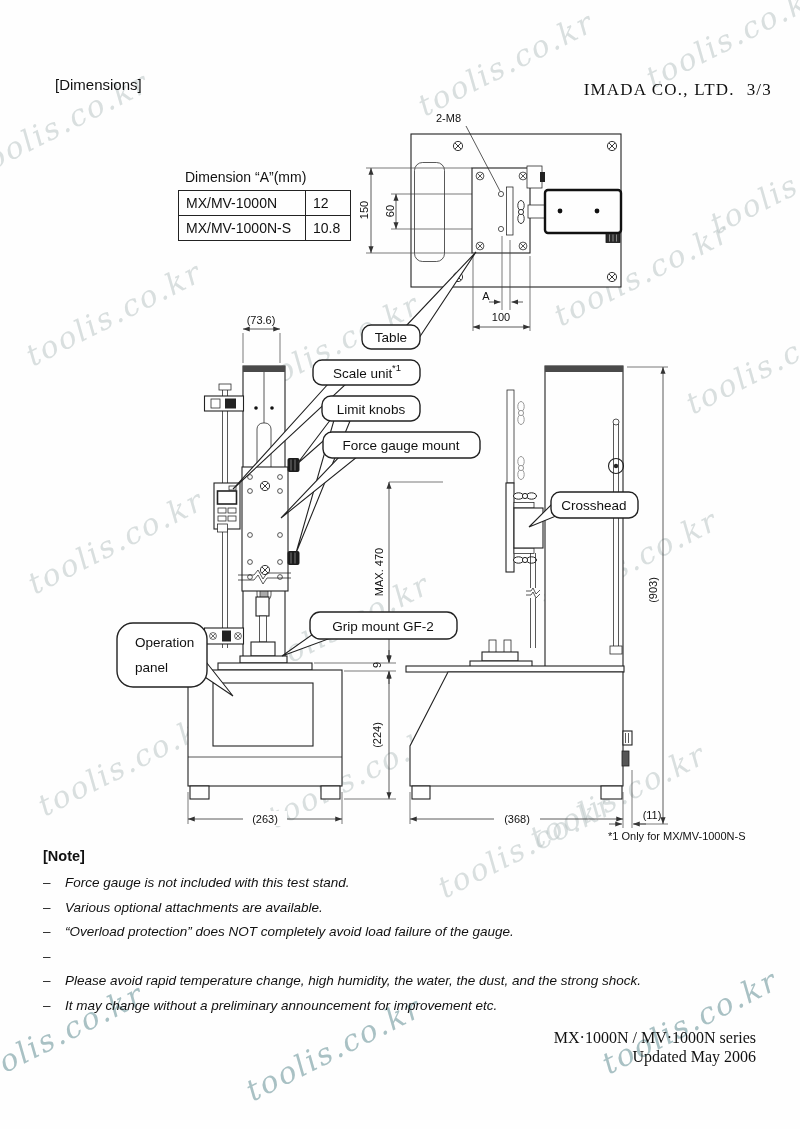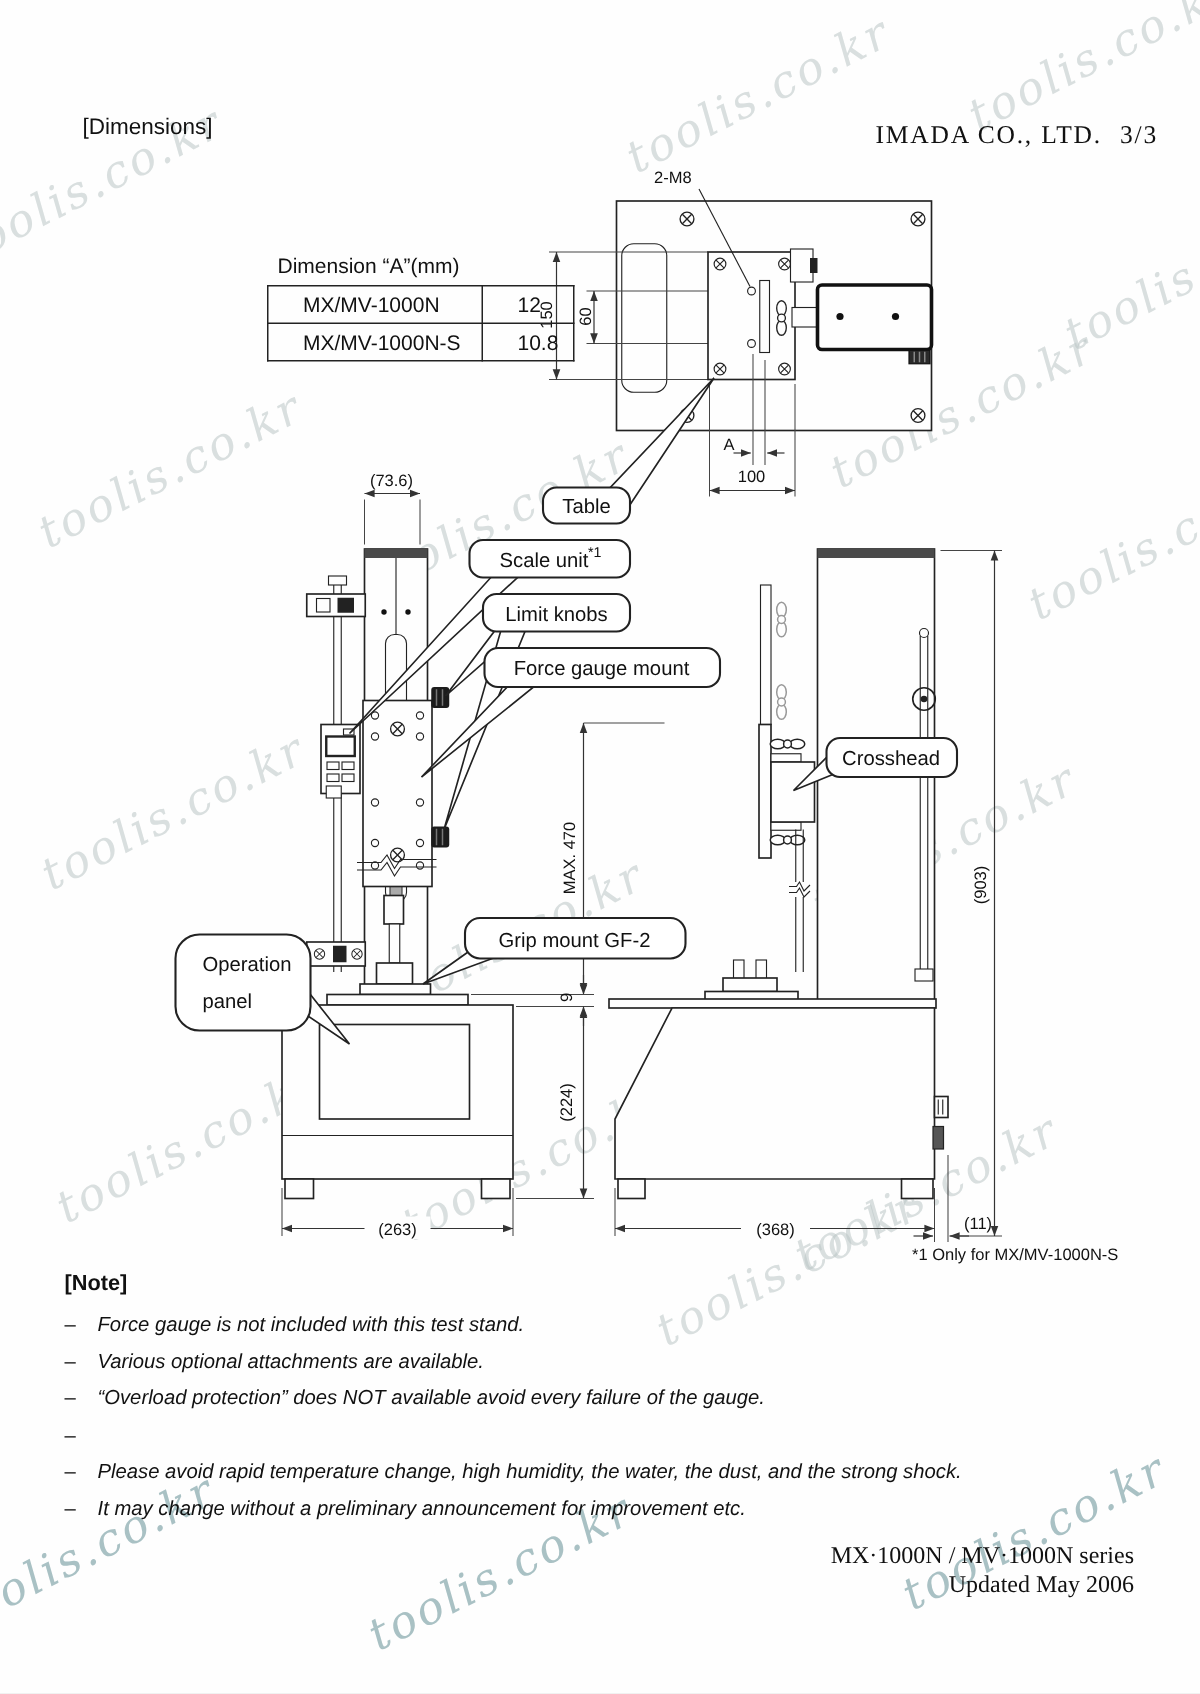--- a/index.html
+++ b/index.html
@@ -12,21 +12,21 @@
       transform-origin:left center;white-space:nowrap;z-index:0;pointer-events:none;}
   .wm.teal{color:rgba(116,155,160,0.62);}
   
   .hdr{top:52px;right:28px;font-family:"Liberation Serif",serif;font-size:17px;
        letter-spacing:1.2px;z-index:2;margin-top:28px;}
   .hdr .pg{margin-left:12px;}
   .dims-label{top:76px;left:55px;font-size:15px;font-weight:400;z-index:2;}
   
   .dim-caption{top:169px;left:185px;font-size:14px;z-index:2;}
   .dim-table{top:190px;left:178px;border-collapse:collapse;z-index:2;font-size:14px;}
-  .dim-table td{border:1.7px solid #222;height:24px;padding:0 6px 0 23px;}
+  .dim-table td{border:1.7px solid #222;height:24px;padding:0 6px 0 7px;}
   .dim-table td.model{width:113px;}
   .dim-table td.val{width:31px;}
   
   .draw{left:0;top:0;z-index:1;}
   .ln{stroke:#222;stroke-width:1.1;fill:#fefefe;}
   .lnf{stroke:#222;stroke-width:1.1;fill:none;}
   .thin{stroke:#222;stroke-width:0.75;fill:#fefefe;}
   .thinf{stroke:#222;stroke-width:0.75;fill:none;}
   .thick{stroke:#111;stroke-width:2.4;fill:#fefefe;}
   .dim{stroke:#333;stroke-width:0.8;fill:none;}
@@ -360,21 +360,21 @@
     <div class="note-item">
       <span class="dash">–</span>
       <span class="txt">Force gauge is not included with this test stand.</span>
     </div>
     <div class="note-item">
       <span class="dash">–</span>
       <span class="txt">Various optional attachments are available.</span>
     </div>
     <div class="note-item">
       <span class="dash">–</span>
-      <span class="txt">“Overload protection” does NOT available avoid every failure of the gauge.</span>
+      <span class="txt">“Overload protection” does NOT completely avoid load failure of the gauge.</span>
     </div>
     <div class="note-item">
       <span class="dash">–</span>
     </div>
     <div class="note-item">
       <span class="dash">–</span>
       <span class="txt">Please avoid rapid temperature change, high humidity, the water, the dust, and the strong shock.</span>
     </div>
     <div class="note-item">
       <span class="dash">–</span>

